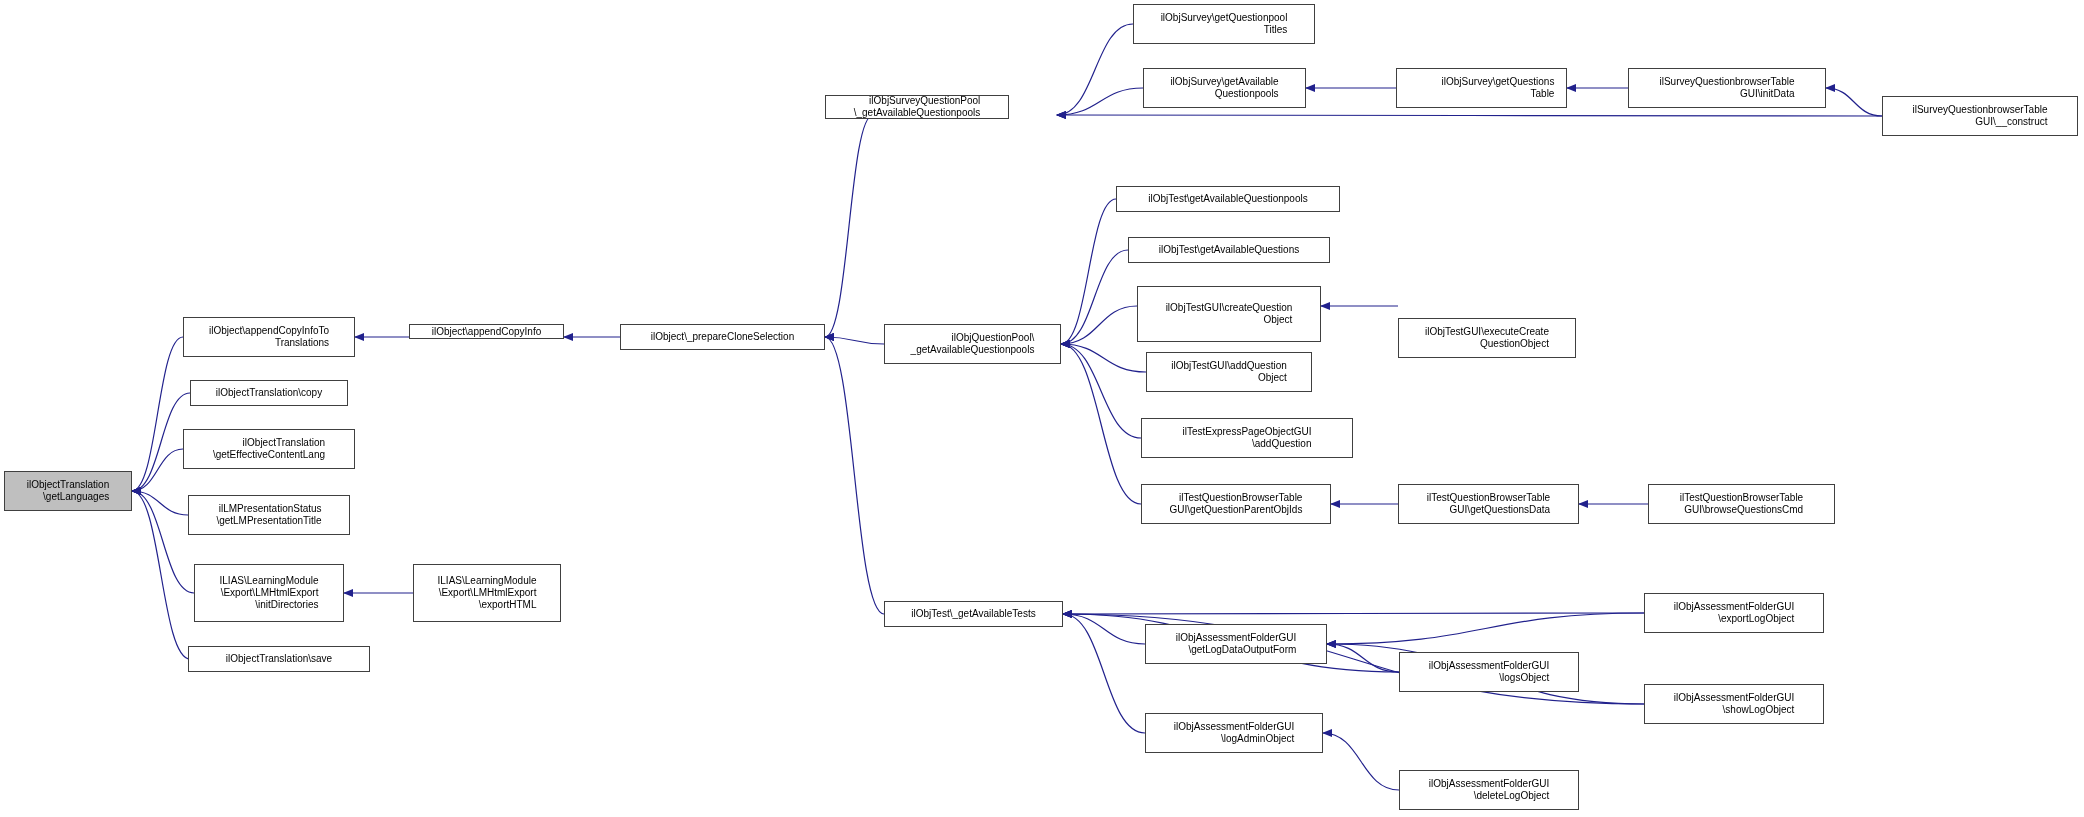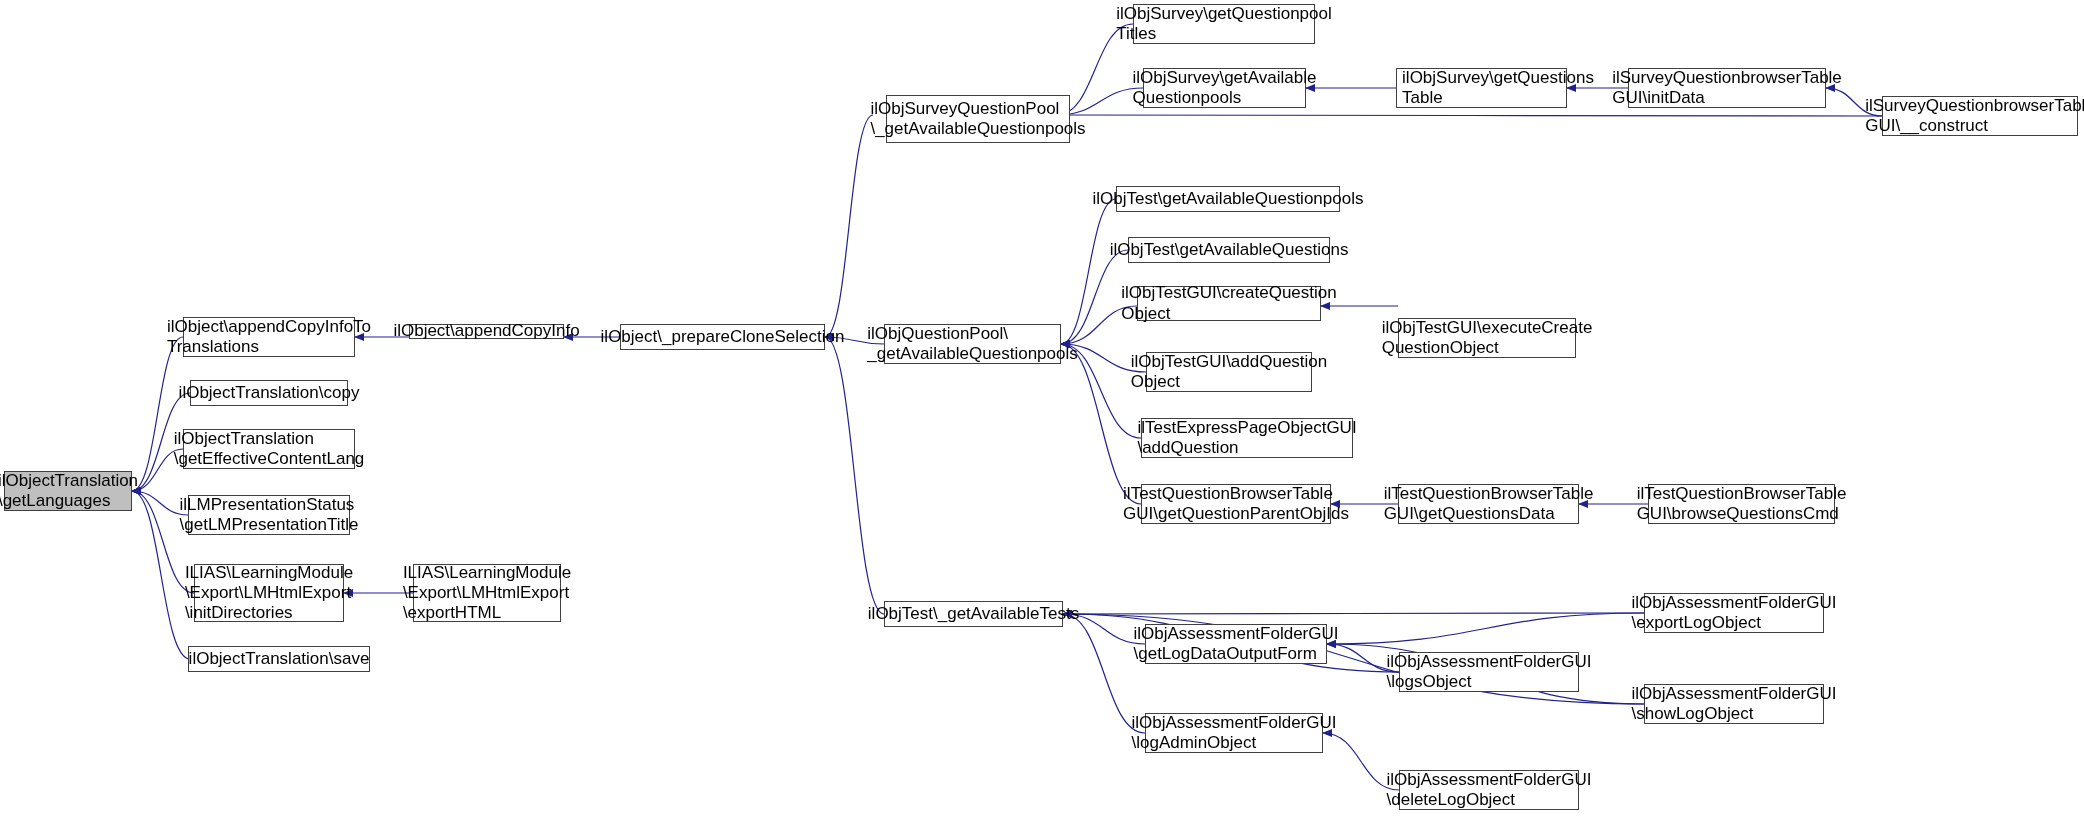--- a/index.html
+++ b/index.html
@@ -1,20 +1,20 @@
 <!DOCTYPE html>
 <html><head>
 <meta charset="utf-8">
 <style>
   html,body{margin:0;padding:0;background:#ffffff;}
   body{font-family:"Liberation Sans",sans-serif;}
   #canvas{position:relative;width:2084px;height:817px;background:#ffffff;overflow:hidden;}
   .node{position:absolute;box-sizing:border-box;border:1px solid #404040;background:#ffffff;
-        display:flex;align-items:center;justify-content:center;text-align:left;
-        font-size:17px;line-height:1.18;color:#000000;white-space:pre-line;padding:1px 3px;}
+        display:flex;align-items:center;justify-content:center;text-align:right;
+        font-size:10px;line-height:1.18;color:#000000;white-space:pre-line;padding:1px 3px;}
   .node.focus{background:#bfbfbf;}
   svg.edges{position:absolute;left:0;top:0;width:2084px;height:817px;pointer-events:none;}
 </style>
 </head>
 <body>
 
 <div id="canvas">
   <svg class="edges">
     <defs>
       <marker id="arrow" markerWidth="10" markerHeight="8" refX="9" refY="4" orient="auto" markerUnits="userSpaceOnUse">
@@ -72,37 +72,37 @@
 \getLMPresentationTitle</div>
       <div class="node" style="left: 194px; top: 564px; width: 150px; height: 58px;">ILIAS\LearningModule
 \Export\LMHtmlExport
 \initDirectories</div>
       <div class="node" style="left: 188px; top: 646px; width: 182px; height: 26px;">ilObjectTranslation\save</div>
       <div class="node" style="left: 413px; top: 564px; width: 148px; height: 58px;">ILIAS\LearningModule
 \Export\LMHtmlExport
 \exportHTML</div>
       <div class="node" style="left: 409px; top: 324px; width: 155px; height: 15px;">ilObject\appendCopyInfo</div>
       <div class="node" style="left: 620px; top: 324px; width: 205px; height: 26px;">ilObject\_prepareCloneSelection</div>
-      <div class="node" style="left: 886px; top: 95px; width: 184px; height: 48px;">ilObjSurveyQuestionPool
+      <div class="node" style="left: 825px; top: 95px; width: 184px; height: 24px;">ilObjSurveyQuestionPool
 \_getAvailableQuestionpools</div>
       <div class="node" style="left: 1133px; top: 4px; width: 182px; height: 40px;">ilObjSurvey\getQuestionpool
 Titles</div>
       <div class="node" style="left: 1143px; top: 68px; width: 163px; height: 40px;">ilObjSurvey\getAvailable
 Questionpools</div>
       <div class="node" style="left: 1396px; top: 68px; width: 171px; height: 40px; padding-left: 36px;">ilObjSurvey\getQuestions
 Table</div>
       <div class="node" style="left: 1628px; top: 68px; width: 198px; height: 40px;">ilSurveyQuestionbrowserTable
 GUI\initData</div>
       <div class="node" style="left: 1882px; top: 96px; width: 196px; height: 40px;">ilSurveyQuestionbrowserTable
 GUI\__construct</div>
       <div class="node" style="left: 884px; top: 324px; width: 177px; height: 40px;">ilObjQuestionPool\
 _getAvailableQuestionpools</div>
       <div class="node" style="left: 1116px; top: 186px; width: 224px; height: 26px;">ilObjTest\getAvailableQuestionpools</div>
       <div class="node" style="left: 1128px; top: 237px; width: 202px; height: 26px;">ilObjTest\getAvailableQuestions</div>
-      <div class="node" style="left: 1137px; top: 286px; width: 184px; height: 35px;">ilObjTestGUI\createQuestion
+      <div class="node" style="left: 1137px; top: 286px; width: 184px; height: 56px;">ilObjTestGUI\createQuestion
 Object</div>
       <div class="node" style="left: 1398px; top: 286px; width: 178px; height: 40px; margin-top: 32px;">ilObjTestGUI\executeCreate
 QuestionObject</div>
       <div class="node" style="left: 1146px; top: 352px; width: 166px; height: 40px;">ilObjTestGUI\addQuestion
 Object</div>
       <div class="node" style="left: 1141px; top: 418px; width: 212px; height: 40px;">ilTestExpressPageObjectGUI
 \addQuestion</div>
       <div class="node" style="left: 1141px; top: 484px; width: 190px; height: 40px;">ilTestQuestionBrowserTable
 GUI\getQuestionParentObjIds</div>
       <div class="node" style="left: 1398px; top: 484px; width: 181px; height: 40px;">ilTestQuestionBrowserTable

